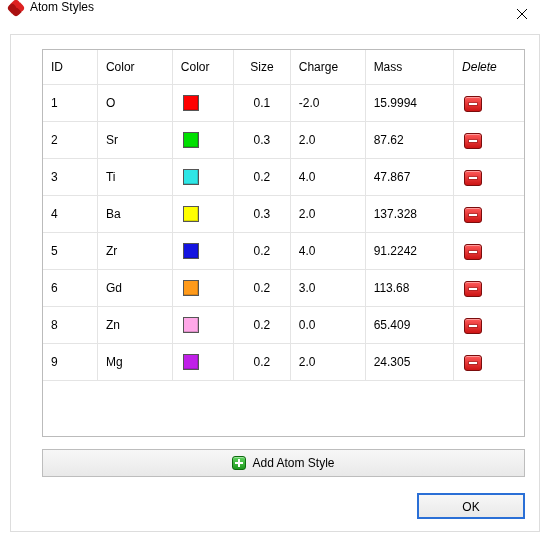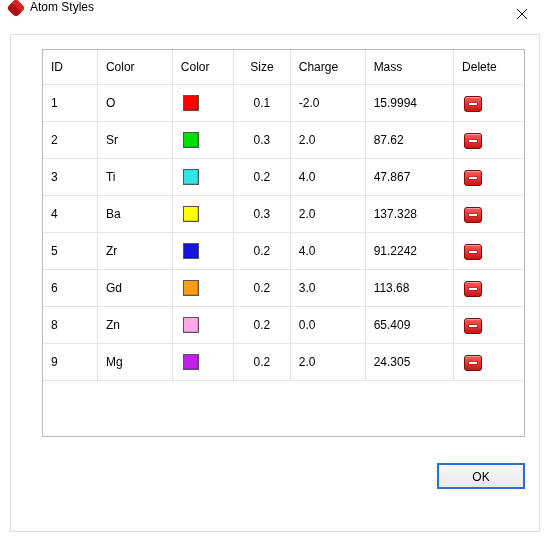--- a/index.html
+++ b/index.html
@@ -72,21 +72,21 @@
     border-top: none;
   }
   th:first-child, td:first-child { border-left: none; }
   th:last-child, td:last-child { border-right: none; }
   .col-id     { width: 48px; }
   .col-symbol { width: 66px; }
   .col-color  { width: 54px; }
   .col-size   { width: 50px; text-align: center; }
   .col-charge { width: 66px; }
   .col-mass   { width: 78px; }
-  .col-delete { width: 62px; }
+  .col-delete { width: 62px; font-style: italic; }
   td.cell-color { text-align: left; padding-left: 10px; }
   .swatch {
     display: inline-block;
     width: 16px; height: 16px;
     border: 1px solid #555;
     vertical-align: middle;
     box-shadow: inset -1px -1px 0 rgba(0,0,0,0.15);
   }
   td.cell-delete { text-align: left; padding-left: 10px; }
   .del-btn {
@@ -136,26 +136,25 @@
   }
   .add-btn .plus::before { left: 5px; top: 2px; width: 2px; height: 8px; }
   .add-btn .plus::after  { left: 2px; top: 5px; width: 8px; height: 2px; }
   .button-row {
     margin-top: 16px;
     display: flex;
     justify-content: flex-end;
     gap: 10px;
   }
   .dlg-btn {
-    width: 88px; height: 26px;
+    width: 108px; height: 26px;
     border: 1px solid #b0b0b0;
     background: linear-gradient(#f7f7f7,#e9e9e9);
     font-size: 12px;
     font-family: inherit;
-    margin-top: 10px;
   }
   .dlg-btn.primary {
     border: 2px solid #2a6fd6;
     line-height: 22px;
   }
 </style>
 </head>
 <body>
 
 <div class="titlebar">
@@ -279,18 +278,22 @@
                 <span class="minus"></span>
               </span></td>
           </tr>
           <tr class="blank-row">
             <td colspan="7"></td>
           </tr>
         </tbody>
     </table>
   </div>
 
+  <button class="add-btn">
+    <span class="plus"></span>
+    <span>Add Atom Style</span>
+  </button>
 
   <div class="button-row">
     <button class="dlg-btn primary">OK</button>
   </div>
 
 </div>
 
 </body></html>

